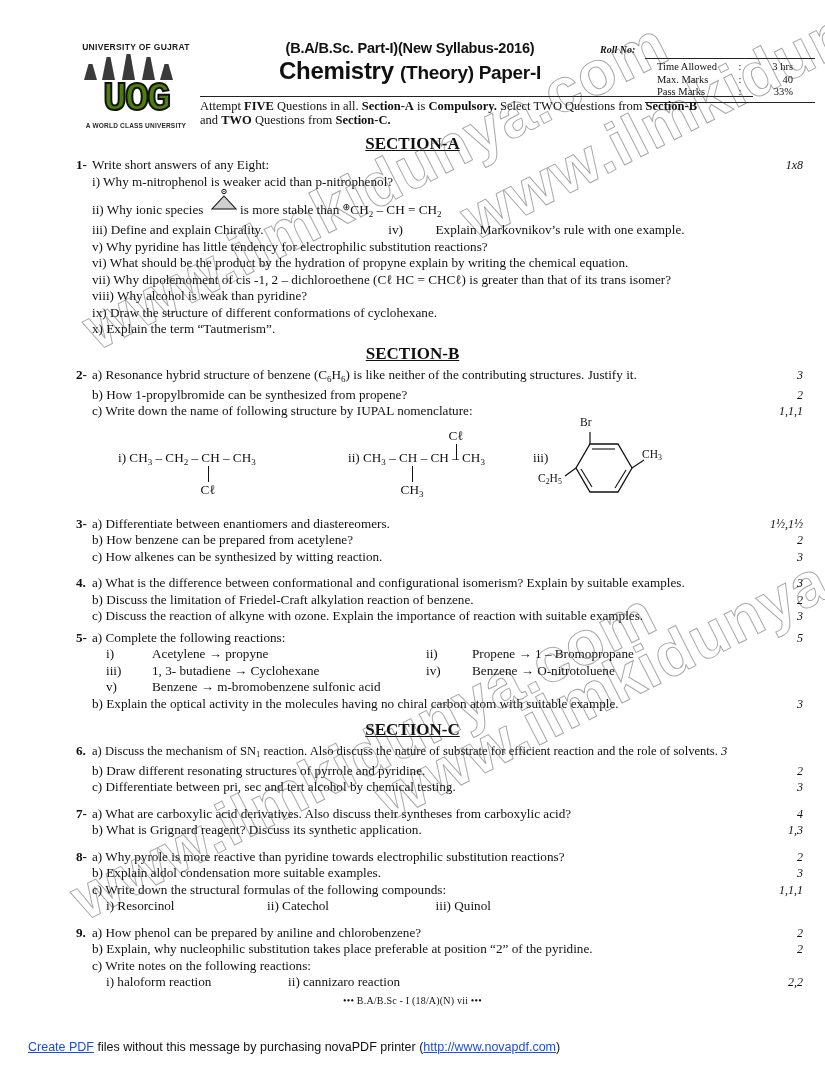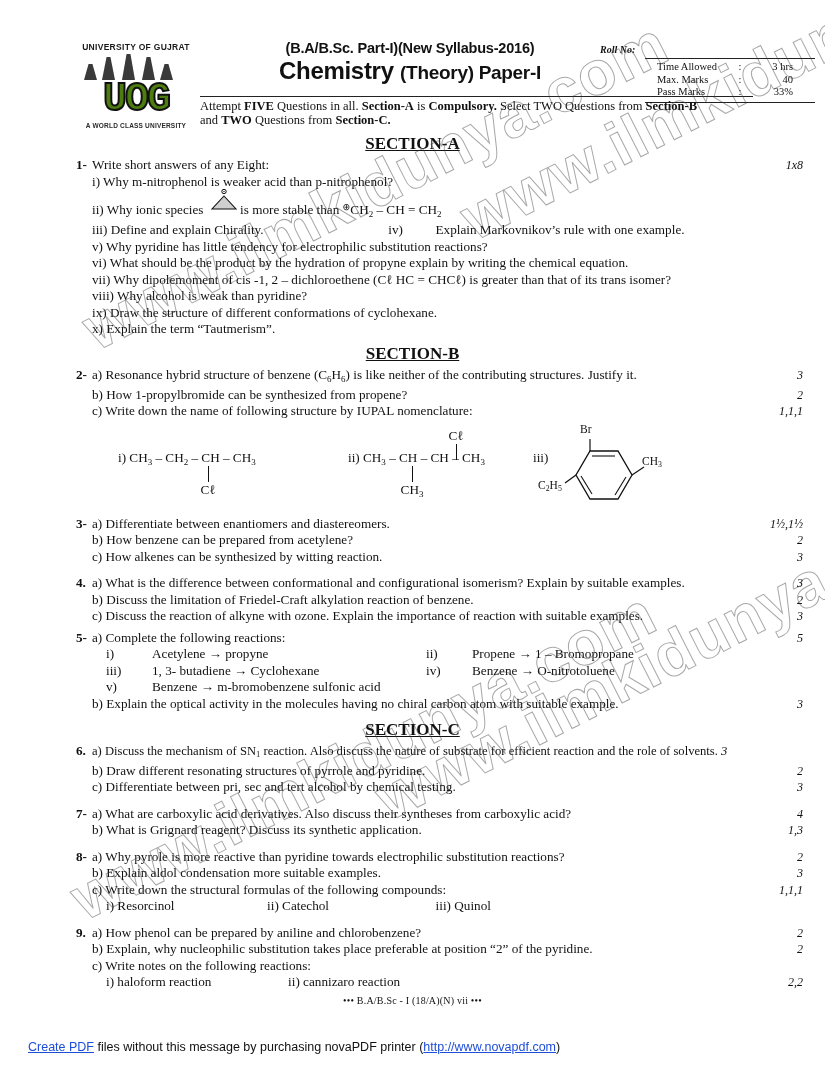--- a/index.html
+++ b/index.html
@@ -293,21 +293,21 @@
         <div class="struct" style="left:348px;top:28px;">
           <span class="chain"><span>ii)</span>
             CH<sub>3</sub> – CH – CH – CH<sub>3</sub></span>
         </div>
         <div class="branch" style="left:392px;top:44px;">
           <span class="vbar"></span>
           <span>CH<sub>3</sub></span>
         </div>
 
         <div class="struct" style="left:533px;top:28px;">iii)</div>
-        <div class="benzene" style="left:560px;top:11px;font-family:Liberation Serif, serif;">
+        <div class="benzene" style="left:560px;top:4px;font-family:Liberation Serif, serif;">
           <svg width="110" height="80" viewBox="0 0 110 80">
             <polygon points="30,18 58,18 72,42 58,66 30,66 16,42" fill="none" stroke="#111" stroke-width="1.3"></polygon>
             <line x1="32" y1="23" x2="55" y2="23" stroke="#111" stroke-width="1.1"></line>
             <line x1="66" y1="44" x2="55" y2="62" stroke="#111" stroke-width="1.1"></line>
             <line x1="32" y1="61" x2="21" y2="43" stroke="#111" stroke-width="1.1"></line>
             <line x1="30" y1="18" x2="30" y2="6" stroke="#111" stroke-width="1.2"></line>
             <line x1="72" y1="42" x2="84" y2="34" stroke="#111" stroke-width="1.2"></line>
             <line x1="16" y1="42" x2="5" y2="50" stroke="#111" stroke-width="1.2"></line>
           </svg>
           <span style="position:absolute;left:20px;top:-10px;font-size:11.5px;">Br</span>

